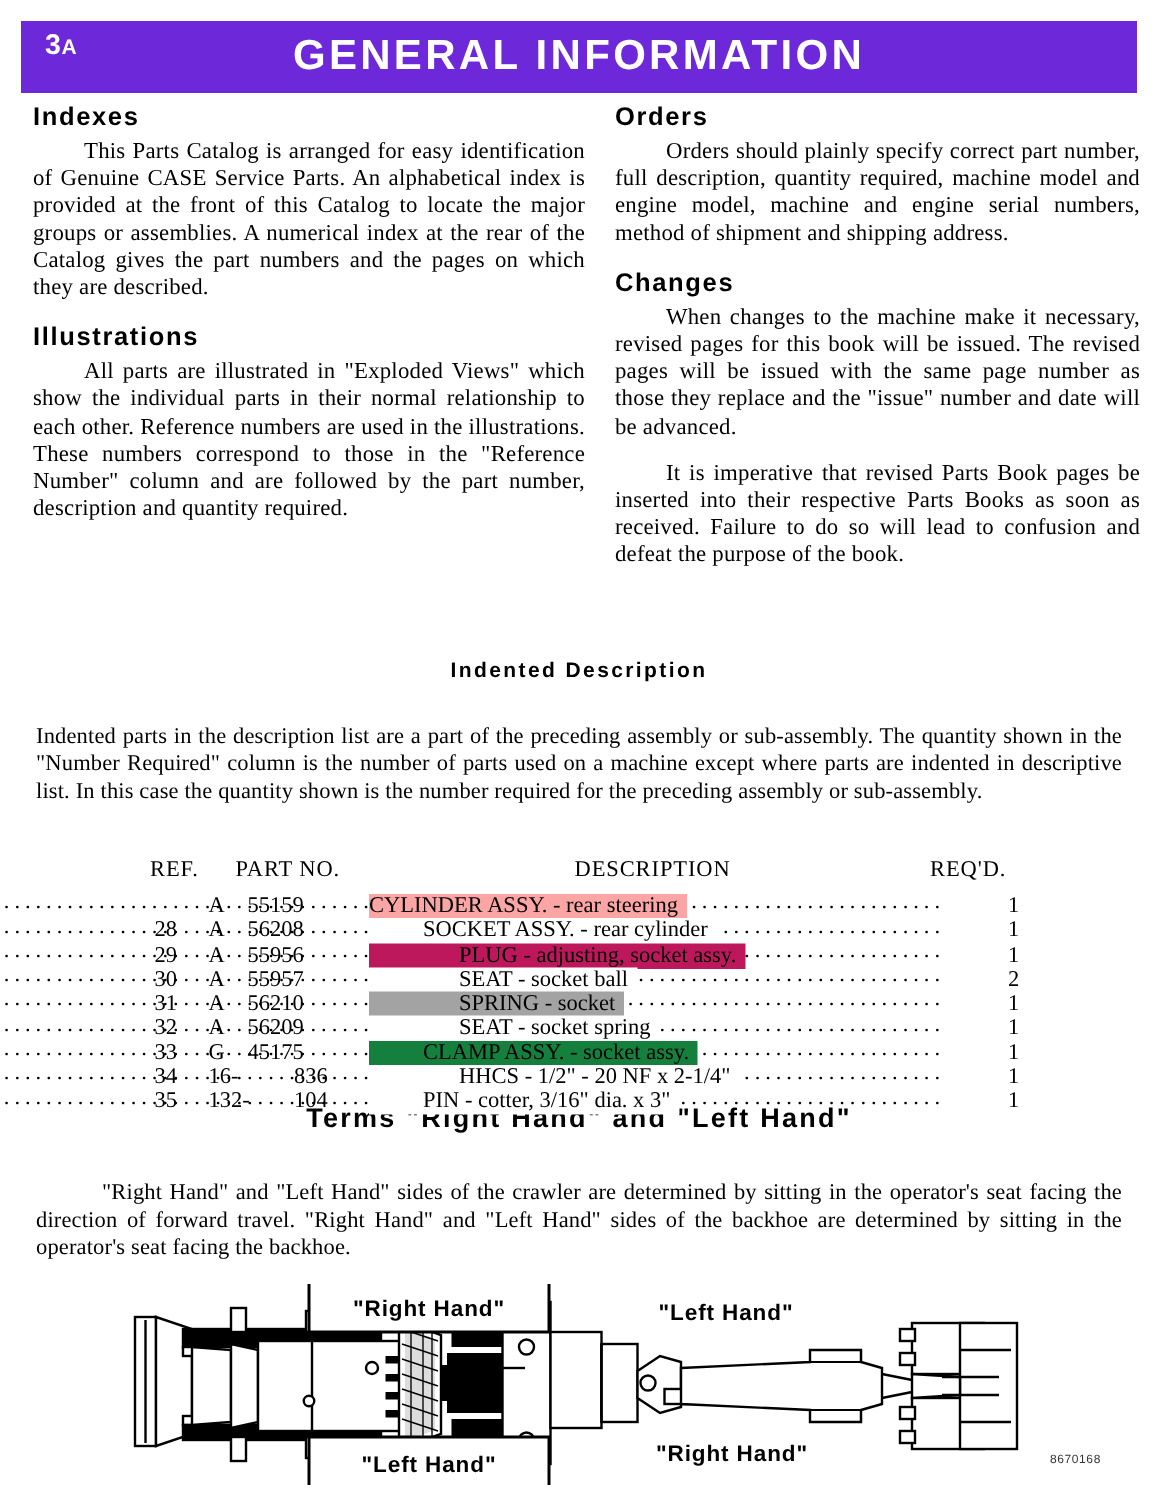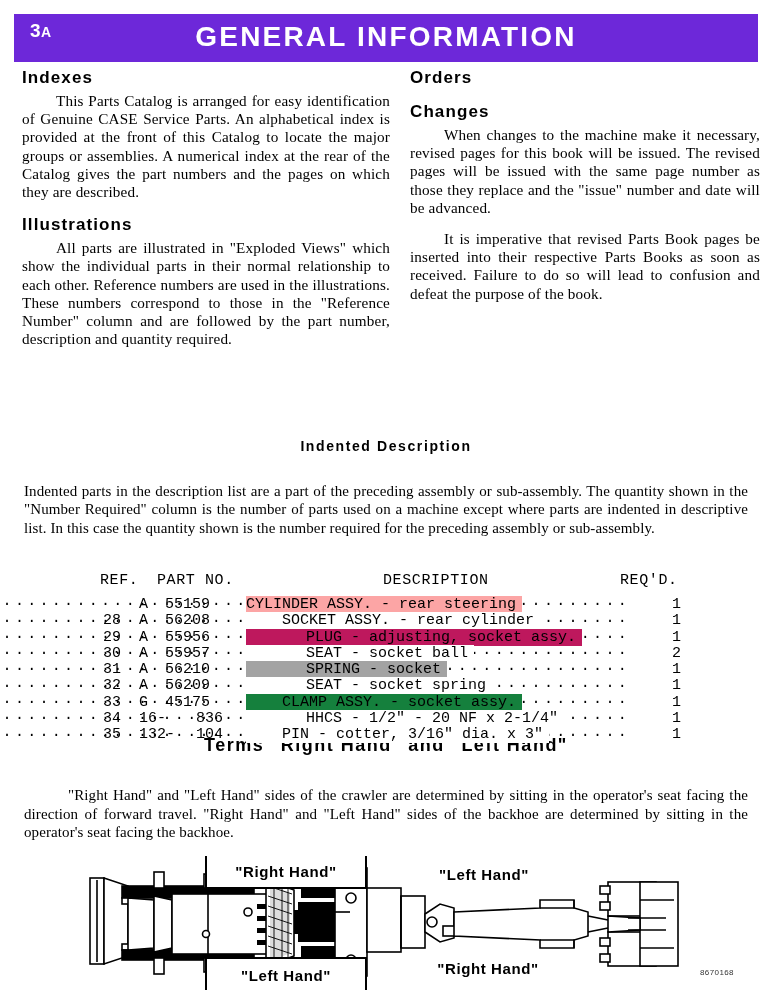--- a/index.html
+++ b/index.html
@@ -110,21 +110,20 @@
     letter-spacing: 0.1px;
   }
 
   
   .parts {
     position: absolute;
     left: 0;
     top: 572px;
     width: 716px;
     font-size: 15px;
-    font-family: Liberation Mono, monospace;
   }
   .parts-head {
     position: relative;
     height: 24px;
   }
   .ph { position: absolute; white-space: nowrap; letter-spacing: 0.6px; }
   .ph-ref   { left: 100px; }
   .ph-part  { left: 157px; }
   .ph-desc  { left: 383px; }
   .ph-req   { left: 620px; }
@@ -212,20 +211,21 @@
   <div class="col col-left">
     <h2 class="sec">Indexes</h2>
     <p class="body">This Parts Catalog is arranged for easy identification of Genuine CASE Service Parts. An alphabetical index is provided at the front of this Catalog to locate the major groups or assemblies. A numerical index at the rear of the Catalog gives the part numbers and the pages on which they are described.</p>
 
     <h2 class="sec gap">Illustrations</h2>
     <p class="body">All parts are illustrated in "Exploded Views" which show the individual parts in their normal relationship to each other. Reference numbers are used in the illustrations. These numbers correspond to those in the "Reference Number" column and are followed by the part number, description and quantity required.</p>
   </div>
 
   <div class="col col-right">
     <h2 class="sec">Orders</h2>
+    <p class="body">Orders should plainly specify correct part number, full description, quantity required, machine model and engine model, machine and engine serial numbers, method of shipment and shipping address.</p>
 
     <h2 class="sec gap">Changes</h2>
     <p class="body">When changes to the machine make it necessary, revised pages for this book will be issued. The revised pages will be issued with the same page number as those they replace and the "issue" number and date will be advanced.</p>
     <p class="body">It is imperative that revised Parts Book pages be inserted into their respective Parts Books as soon as received. Failure to do so will lead to confusion and defeat the purpose of the book.</p>
   </div>
 
 </div>
 
 <div class="indented-head">Indented Description</div>
 <div class="indented-body">Indented parts in the description list are a part of the preceding assembly or sub-assembly. The quantity shown in the "Number Required" column is the number of parts used on a machine except where parts are indented in descriptive list. In this case the quantity shown is the number required for the preceding assembly or sub-assembly.</div>

